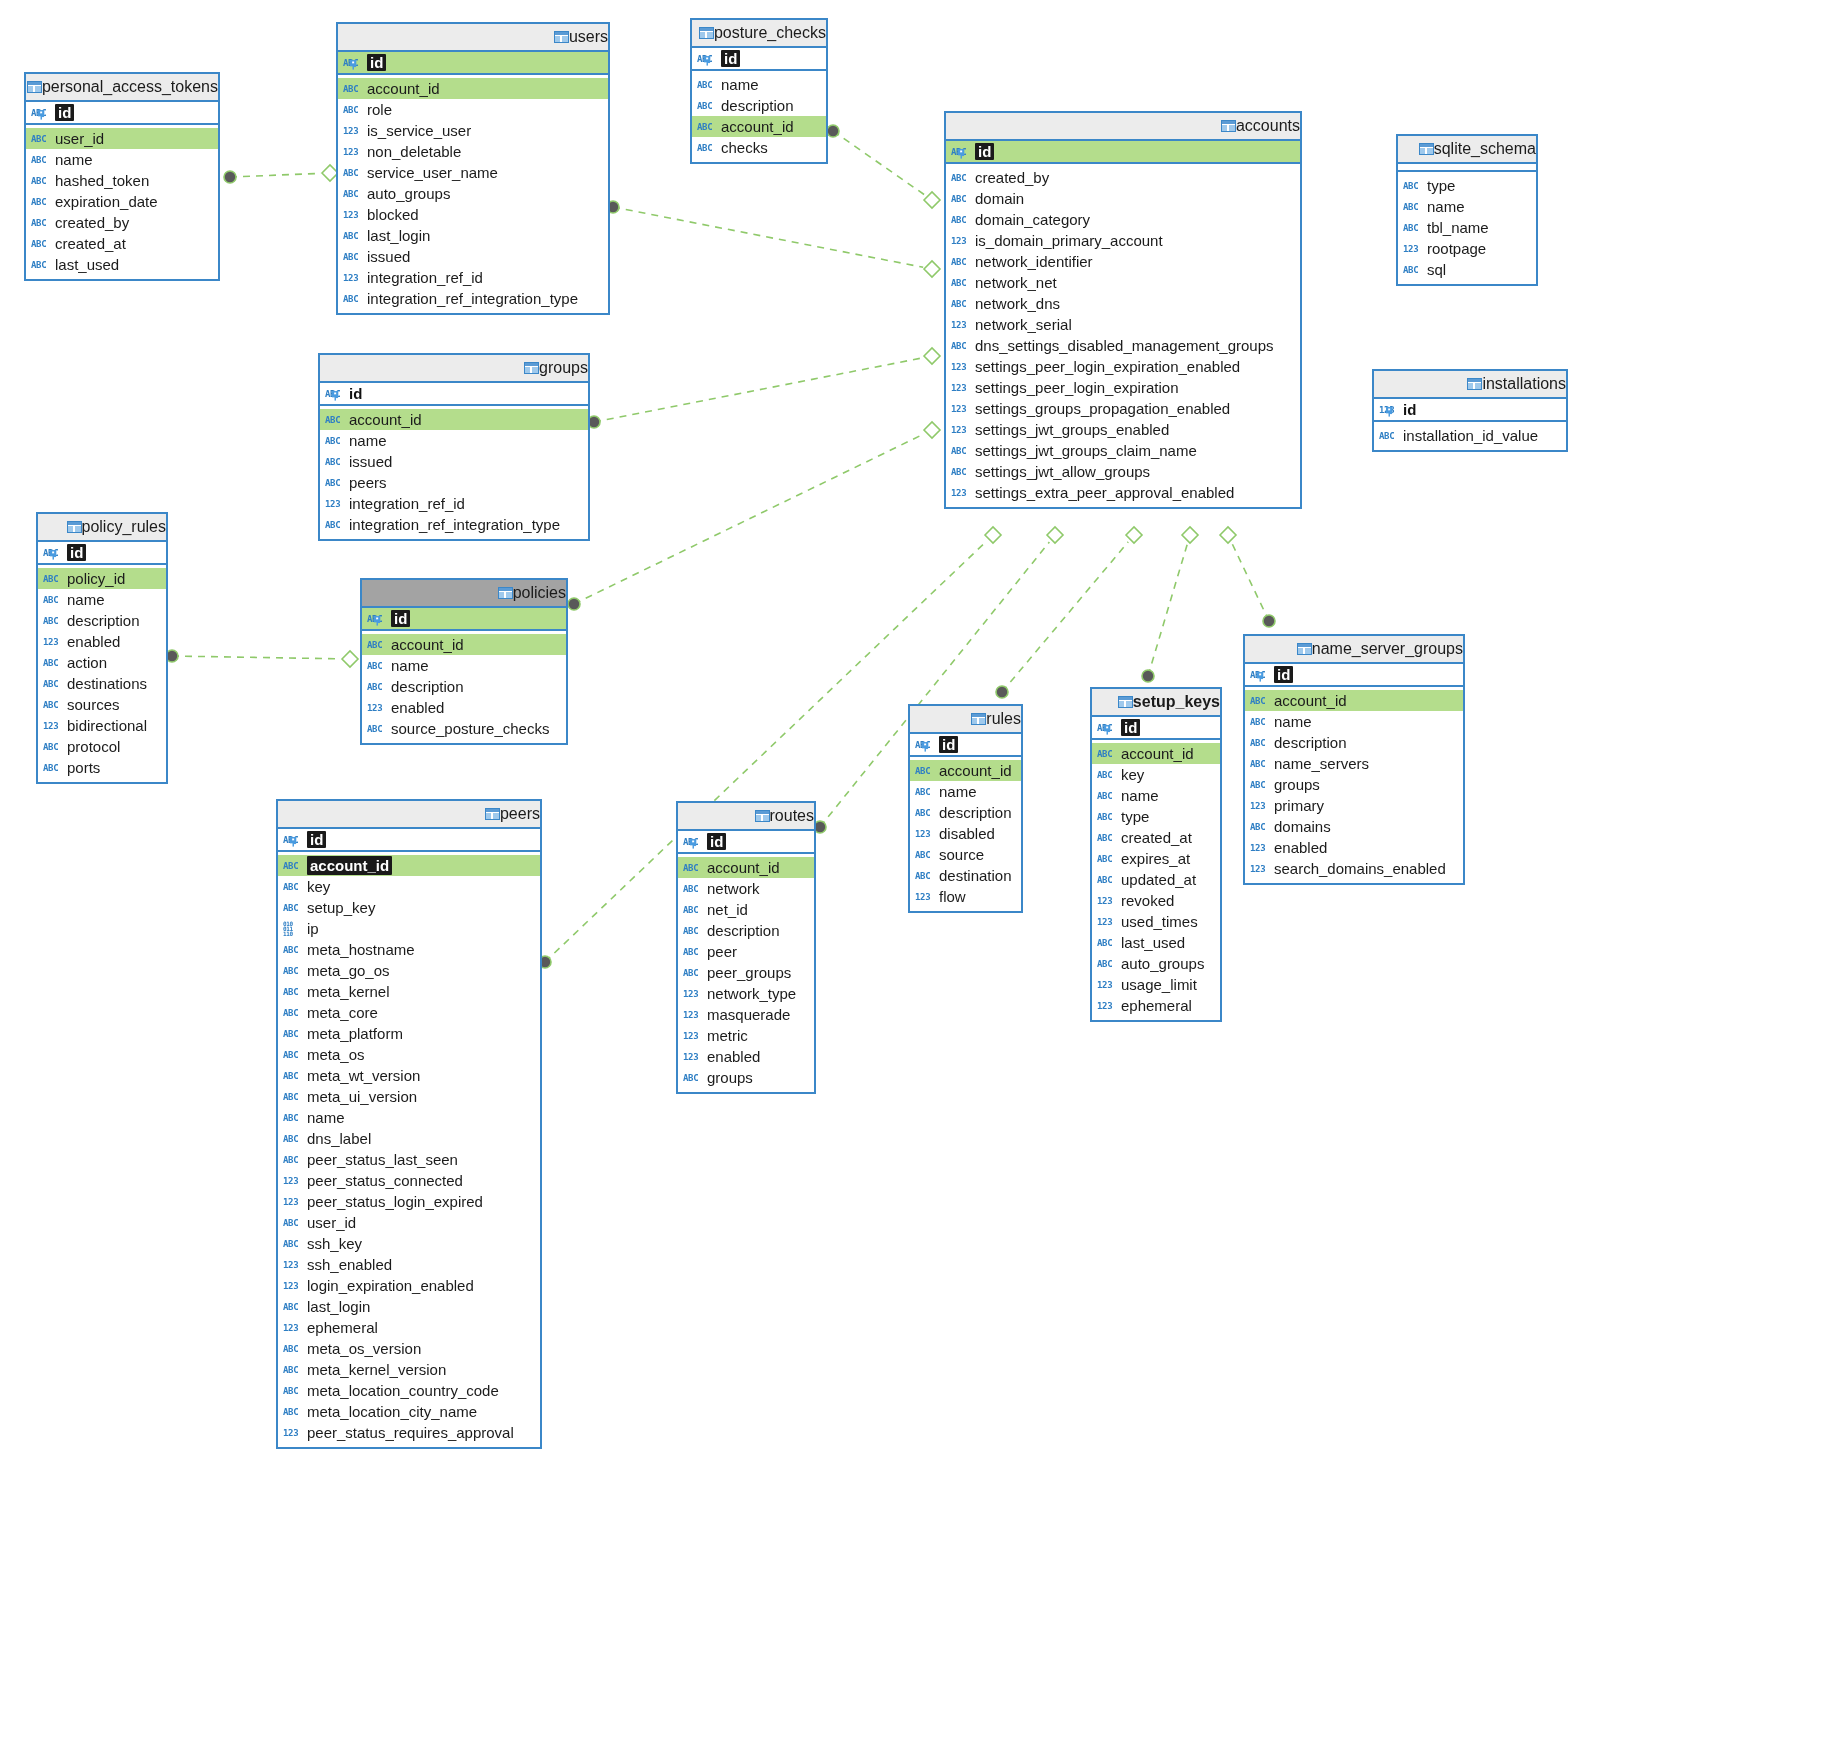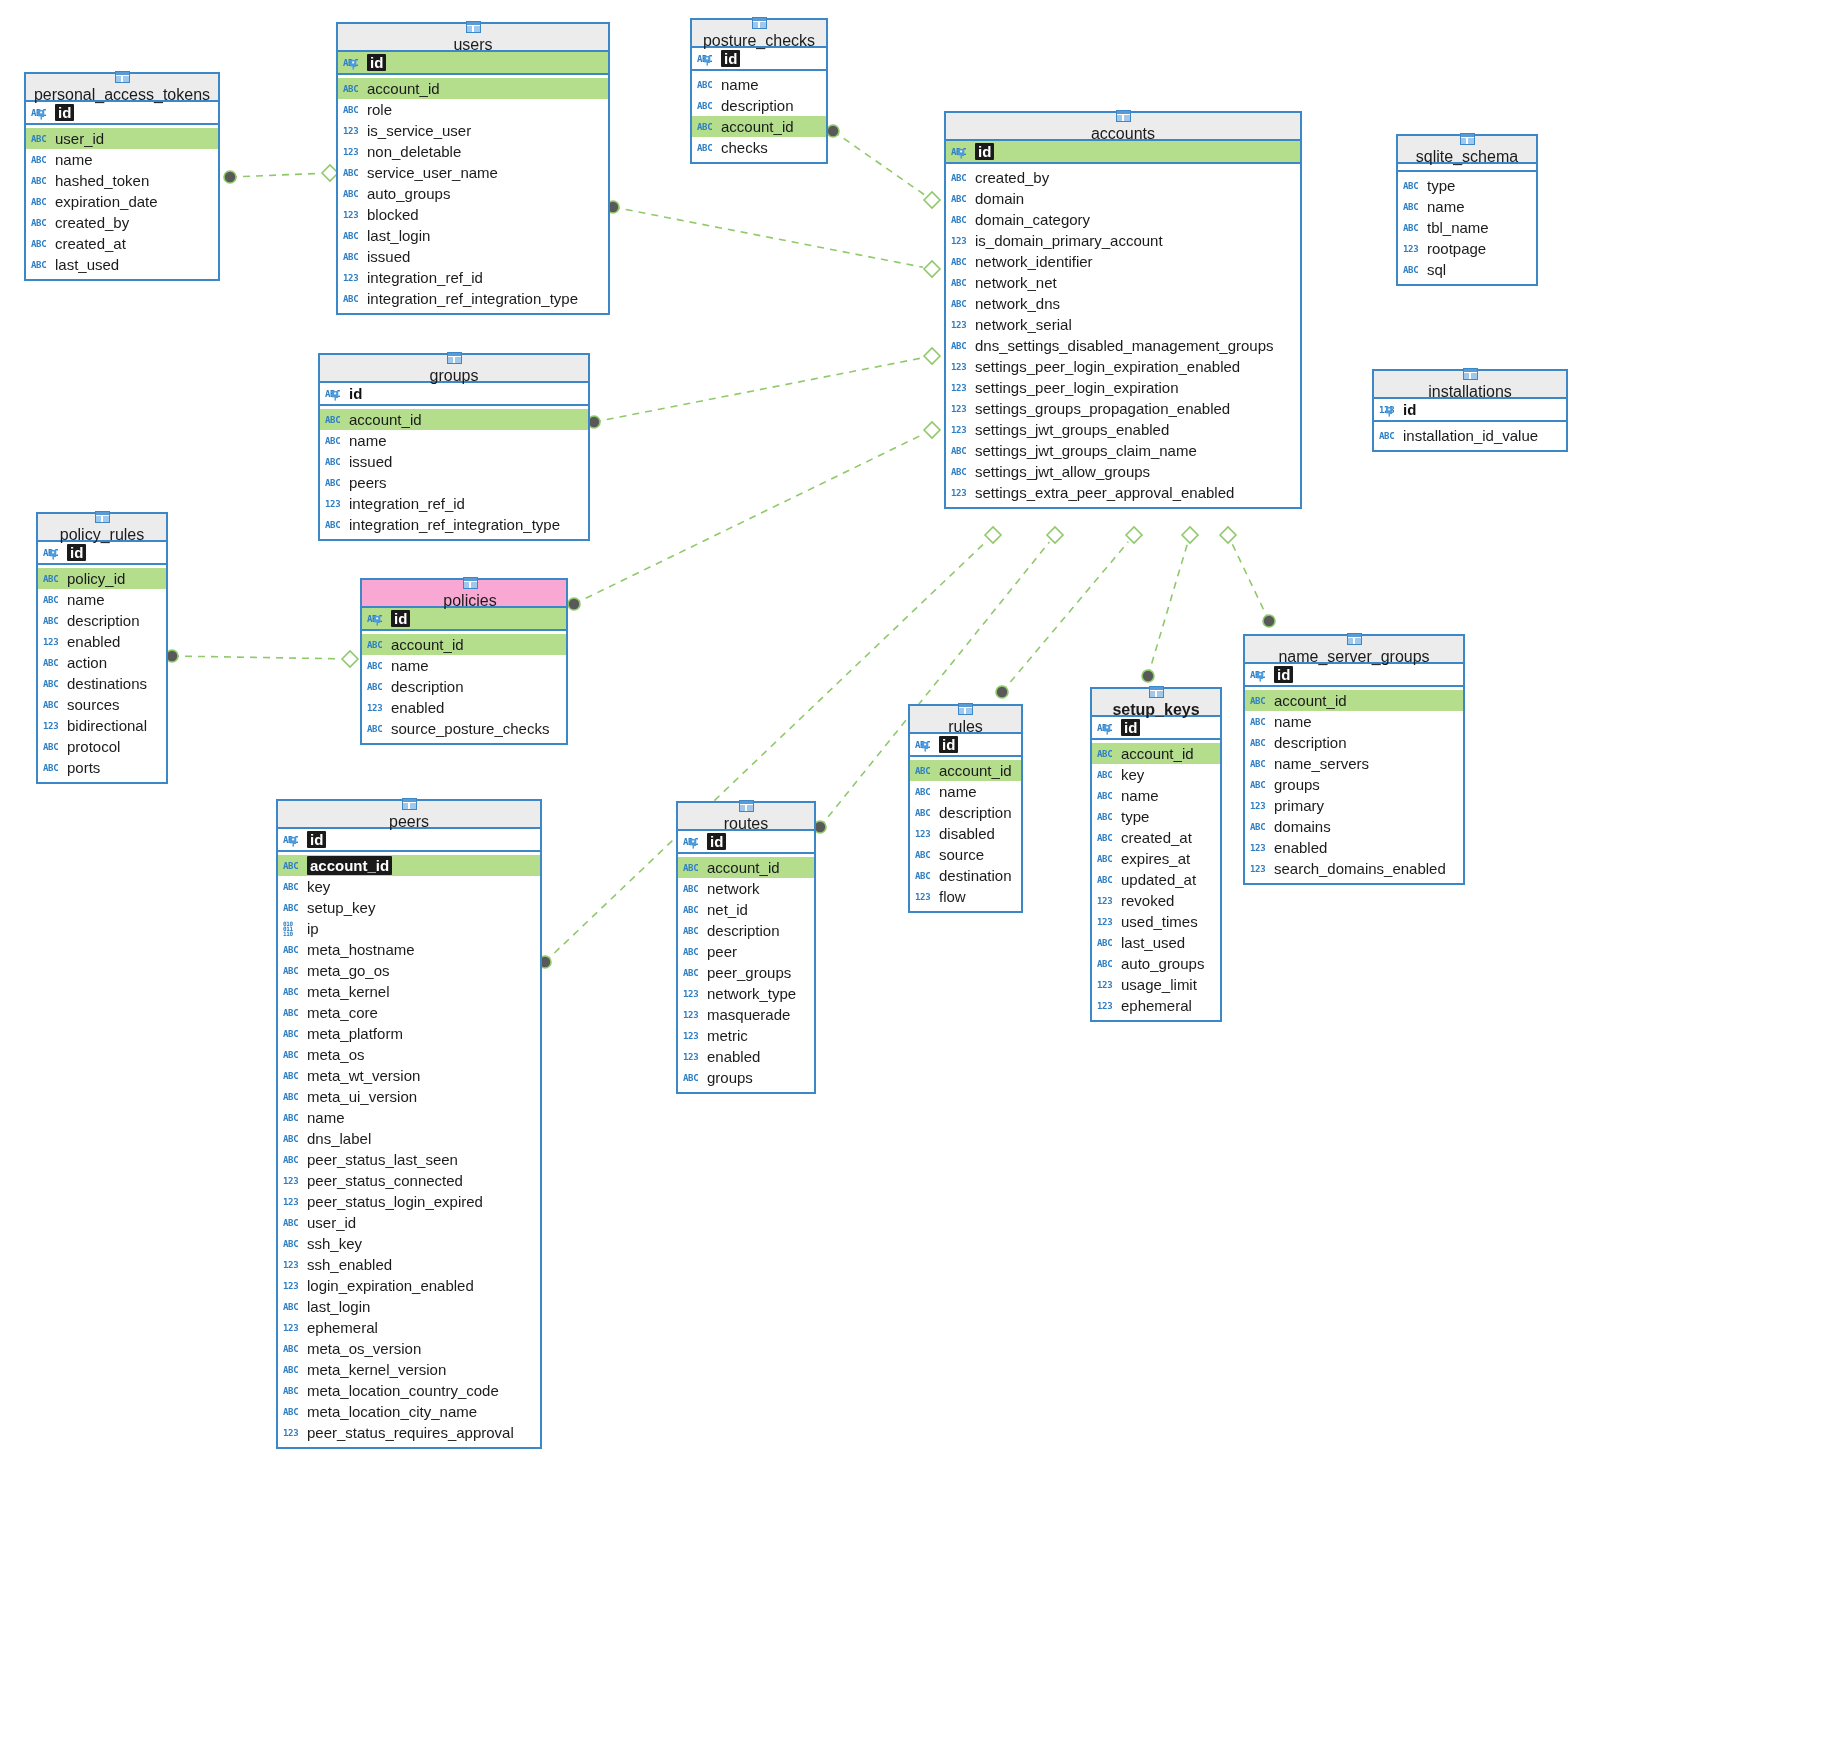--- a/index.html
+++ b/index.html
@@ -2,21 +2,21 @@
 <html><head>
 <meta charset="utf-8">
 <style>
   html,body{margin:0;padding:0;background:#ffffff;}
   body{font-family:"Liberation Sans","DejaVu Sans",sans-serif;}
   #canvas{position:relative;width:1830px;height:1743px;overflow:hidden;background:#fff;}
   svg.links{position:absolute;left:0;top:0;width:1830px;height:1743px;pointer-events:none;}
 
   .tbl{position:absolute;border:2px solid #3b87c8;background:#fff;box-sizing:border-box;}
   .tbl-title{background:#ececec;border-bottom:2px solid #3b87c8;height:26px;display:flex;align-items:center;
-             justify-content:center;gap:0;font-size:16px;color:#1b1b1b;flex-direction:column;}
+             justify-content:flex-end;gap:0;font-size:16px;color:#1b1b1b;}
   .tbl-pk{border-bottom:2px solid #3b87c8;padding:2px 5px;display:flex;align-items:center;gap:4px;min-height:22px;box-sizing:border-box;}
   .tbl-pk.empty{min-height:8px;padding:1px 5px;}
   .tbl-pk.green{background:#b4dd8c;}
   .tbl-cols{padding:3px 0 4px 0;}
   .col{display:flex;align-items:center;gap:4px;padding:1px 5px;font-size:15px;color:#1b1b1b;line-height:19px;white-space:nowrap;}
   .col.green{background:#b4dd8c;}
 
   
   .tglyph{width:15px;height:12px;flex:0 0 15px;position:relative;}
   .tglyph i{position:absolute;display:block;background:#5b9bd5;}
@@ -642,21 +642,21 @@
           </div>
           <div class="col">
             <span class="ticon">
               <span class="abc">ABC</span>
             </span>
             <span class="fname">ports</span>
           </div>
         </div>
       </div>
       <div class="tbl" style="left: 360px; top: 578px; width: 208px; border-color: rgb(59, 135, 200);">
-        <div class="tbl-title" style="background: #f9a8d4; border-bottom-color: rgb(59, 135, 200); padding-left: 12px;">
+        <div class="tbl-title" style="background: #a3a3a3; border-bottom-color: rgb(59, 135, 200); padding-left: 12px;">
           <span class="tglyph">
             <i class="fr"></i>
             <i class="hd"></i>
             <i class="c1"></i>
             <i class="c2"></i>
           </span>
           <span>policies</span>
         </div>
         <div class="tbl-pk green" style="background: rgb(180, 221, 140); border-bottom-color: rgb(59, 135, 200);">
           <span class="ticon">

